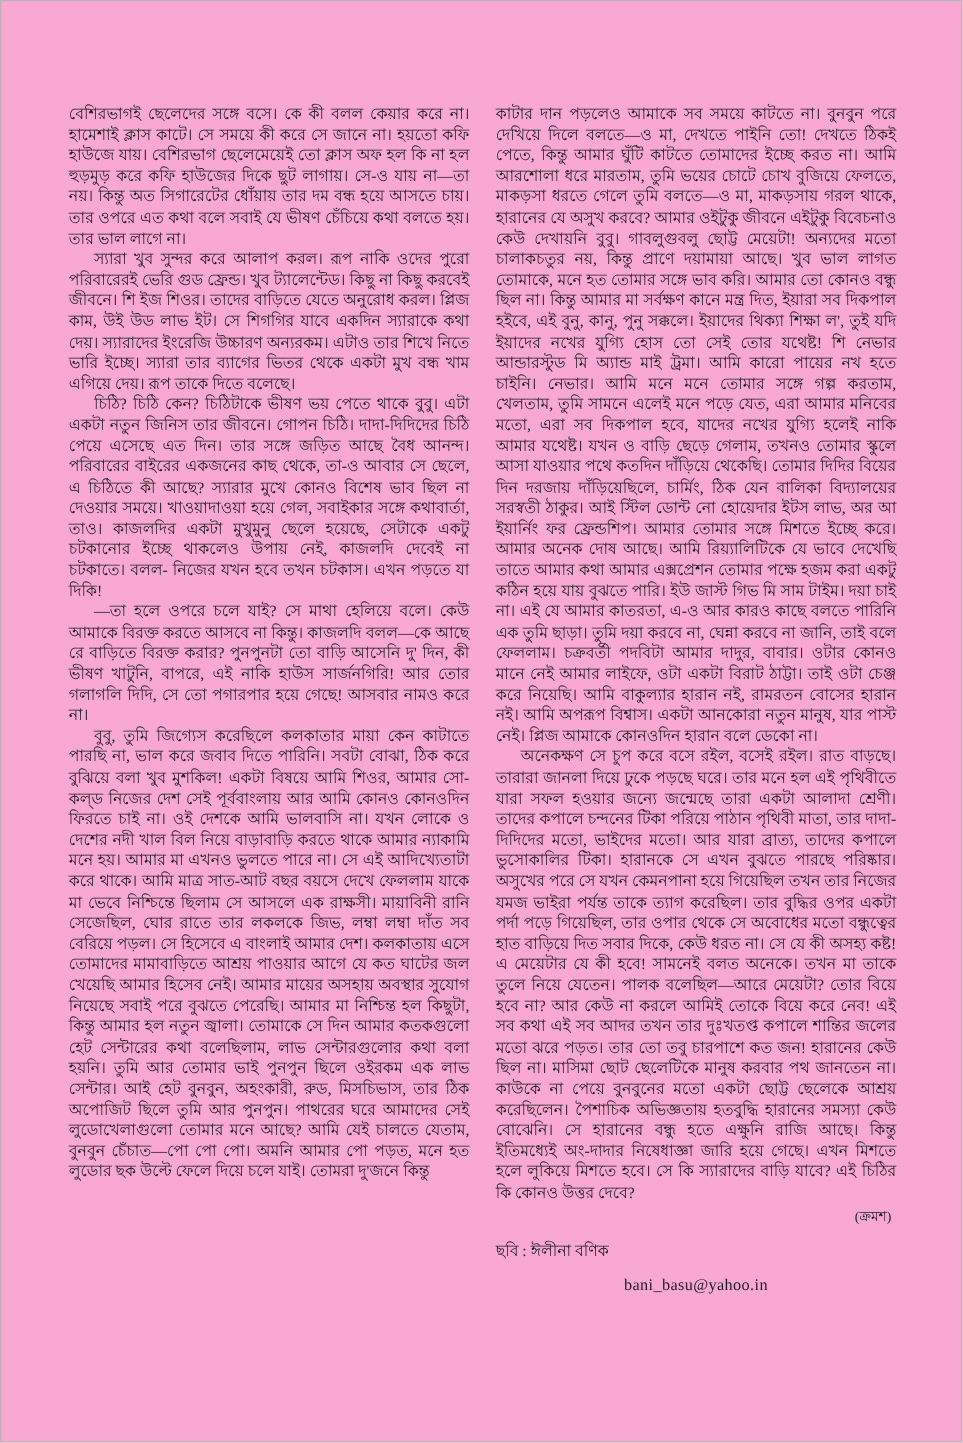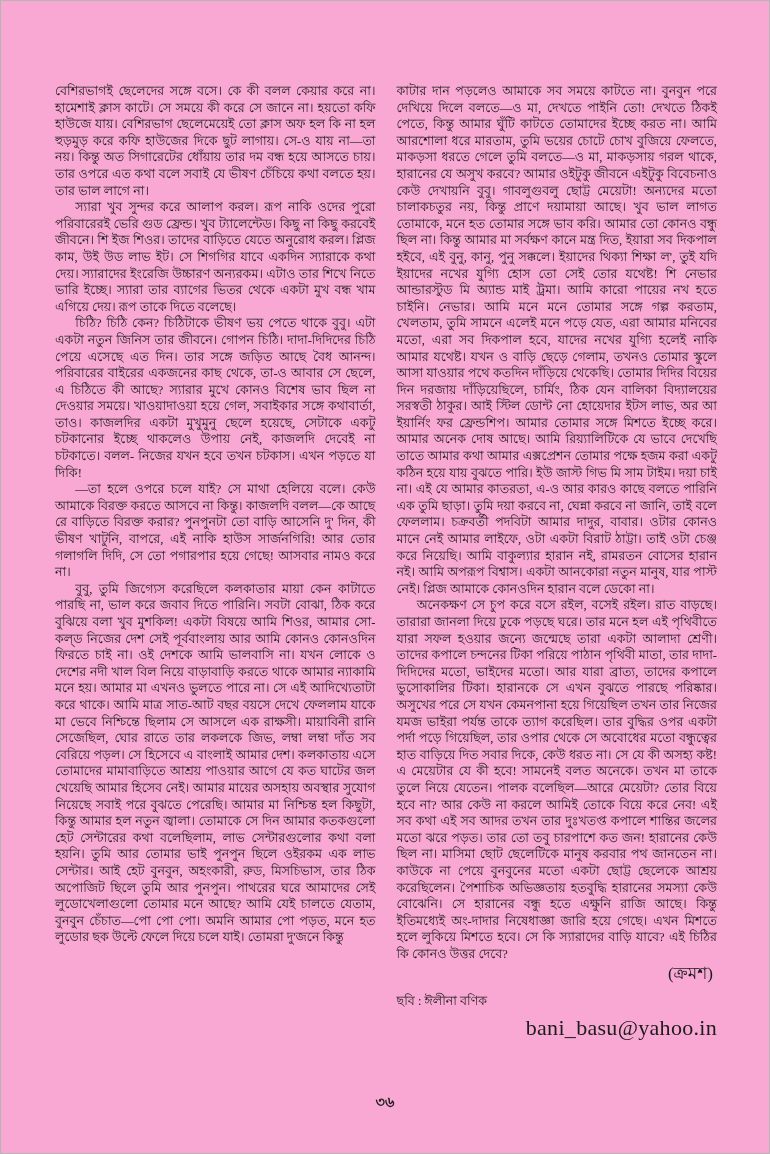--- a/index.html
+++ b/index.html
@@ -37,33 +37,33 @@
     margin: 0;
   }
   .column p.para.indent {
     text-indent: 1.6em;
   }
   .tail {
     margin-top: 4px;
   }
   .continuation {
     text-align: right;
-    font-size: 17px;
+    font-size: 11px;
     margin: 2px 0 0 0;
     padding-right: 4px;
   }
   .credit {
     text-align: left;
     font-size: 12.6px;
     margin: 10px 0 0 0;
     padding-right: 2px;
   }
   .email {
-    text-align: right;
-    font-size: 22px;
+    text-align: center;
+    font-size: 13px;
     letter-spacing: 0.3px;
     margin: 10px 0 0 0;
     font-family: "Liberation Serif", "DejaVu Serif", serif;
   }
   .page-number {
     position: absolute;
     left: 0;
     right: 0;
     bottom: 38px;
     text-align: center;
@@ -87,14 +87,13 @@
 
     <p class="para">কাটার দান পড়লেও আমাকে সব সময়ে কাটতে না। বুনবুন পরে দেখিয়ে দিলে বলতে—ও মা, দেখতে পাইনি তো! দেখতে ঠিকই পেতে, কিন্তু আমার ঘুঁটি কাটতে তোমাদের ইচ্ছে করত না। আমি আরশোলা ধরে মারতাম, তুমি ভয়ের চোটে চোখ বুজিয়ে ফেলতে, মাকড়সা ধরতে গেলে তুমি বলতে—ও মা, মাকড়সায় গরল থাকে, হারানের যে অসুখ করবে? আমার ওইটুকু জীবনে এইটুকু বিবেচনাও কেউ দেখায়নি বুবু। গাবলুগুবলু ছোট্ট মেয়েটা! অন্যদের মতো চালাকচতুর নয়, কিন্তু প্রাণে দয়ামায়া আছে। খুব ভাল লাগত তোমাকে, মনে হত তোমার সঙ্গে ভাব করি। আমার তো কোনও বন্ধু ছিল না। কিন্তু আমার মা সর্বক্ষণ কানে মন্ত্র দিত, ইয়ারা সব দিকপাল হইবে, এই বুনু, কানু, পুনু সক্কলে। ইয়াদের থিক্যা শিক্ষা ল', তুই যদি ইয়াদের নখের যুগ্যি হোস তো সেই তোর যথেষ্ট! শি নেভার আন্ডারস্টুড মি অ্যান্ড মাই ট্রমা। আমি কারো পায়ের নখ হতে চাইনি। নেভার। আমি মনে মনে তোমার সঙ্গে গল্প করতাম, খেলতাম, তুমি সামনে এলেই মনে পড়ে যেত, এরা আমার মনিবের মতো, এরা সব দিকপাল হবে, যাদের নখের যুগ্যি হলেই নাকি আমার যথেষ্ট। যখন ও বাড়ি ছেড়ে গেলাম, তখনও তোমার স্কুলে আসা যাওয়ার পথে কতদিন দাঁড়িয়ে থেকেছি। তোমার দিদির বিয়ের দিন দরজায় দাঁড়িয়েছিলে, চার্মিং, ঠিক যেন বালিকা বিদ্যালয়ের সরস্বতী ঠাকুর। আই স্টিল ডোন্ট নো হোয়েদার ইটস লাভ, অর আ ইয়ার্নিং ফর ফ্রেন্ডশিপ। আমার তোমার সঙ্গে মিশতে ইচ্ছে করে। আমার অনেক দোষ আছে। আমি রিয়্যালিটিকে যে ভাবে দেখেছি তাতে আমার কথা আমার এক্সপ্রেশন তোমার পক্ষে হজম করা একটু কঠিন হয়ে যায় বুঝতে পারি। ইউ জাস্ট গিভ মি সাম টাইম। দয়া চাই না। এই যে আমার কাতরতা, এ-ও আর কারও কাছে বলতে পারিনি এক তুমি ছাড়া। তুমি দয়া করবে না, ঘেন্না করবে না জানি, তাই বলে ফেললাম। চক্রবর্তী পদবিটা আমার দাদুর, বাবার। ওটার কোনও মানে নেই আমার লাইফে, ওটা একটা বিরাট ঠাট্টা। তাই ওটা চেঞ্জ করে নিয়েছি। আমি বাকুল্যার হারান নই, রামরতন বোসের হারান নই। আমি অপরূপ বিশ্বাস। একটা আনকোরা নতুন মানুষ, যার পাস্ট নেই। প্লিজ আমাকে কোনওদিন হারান বলে ডেকো না।</p>
         <p class="para indent">অনেকক্ষণ সে চুপ করে বসে রইল, বসেই রইল। রাত বাড়ছে। তারারা জানলা দিয়ে ঢুকে পড়ছে ঘরে। তার মনে হল এই পৃথিবীতে যারা সফল হওয়ার জন্যে জন্মেছে তারা একটা আলাদা শ্রেণী। তাদের কপালে চন্দনের টিকা পরিয়ে পাঠান পৃথিবী মাতা, তার দাদা-দিদিদের মতো, ভাইদের মতো। আর যারা ব্রাত্য, তাদের কপালে ভুসোকালির টিকা। হারানকে সে এখন বুঝতে পারছে পরিষ্কার। অসুখের পরে সে যখন কেমনপানা হয়ে গিয়েছিল তখন তার নিজের যমজ ভাইরা পর্যন্ত তাকে ত্যাগ করেছিল। তার বুদ্ধির ওপর একটা পর্দা পড়ে গিয়েছিল, তার ওপার থেকে সে অবোধের মতো বন্ধুত্বের হাত বাড়িয়ে দিত সবার দিকে, কেউ ধরত না। সে যে কী অসহ্য কষ্ট! এ মেয়েটার যে কী হবে! সামনেই বলত অনেকে। তখন মা তাকে তুলে নিয়ে যেতেন। পালক বলেছিল—আরে মেয়েটা? তোর বিয়ে হবে না? আর কেউ না করলে আমিই তোকে বিয়ে করে নেব! এই সব কথা এই সব আদর তখন তার দুঃখতপ্ত কপালে শান্তির জলের মতো ঝরে পড়ত। তার তো তবু চারপাশে কত জন! হারানের কেউ ছিল না। মাসিমা ছোট ছেলেটিকে মানুষ করবার পথ জানতেন না। কাউকে না পেয়ে বুনবুনের মতো একটা ছোট্ট ছেলেকে আশ্রয় করেছিলেন। পৈশাচিক অভিজ্ঞতায় হতবুদ্ধি হারানের সমস্যা কেউ বোঝেনি। সে হারানের বন্ধু হতে এক্ষুনি রাজি আছে। কিন্তু ইতিমধ্যেই অং-দাদার নিষেধাজ্ঞা জারি হয়ে গেছে। এখন মিশতে হলে লুকিয়ে মিশতে হবে। সে কি স্যারাদের বাড়ি যাবে? এই চিঠির কি কোনও উত্তর দেবে?</p>
         <div class="tail">
           <p class="continuation">(ক্রমশ)</p>
           <p class="credit">ছবি : ঈলীনা বণিক</p>
           <p class="email">bani_basu@yahoo.in</p>
         </div>
       </div>
   </div>
-  <div class="page-number">৩৬</div>
 </div>
 
 </body></html>

